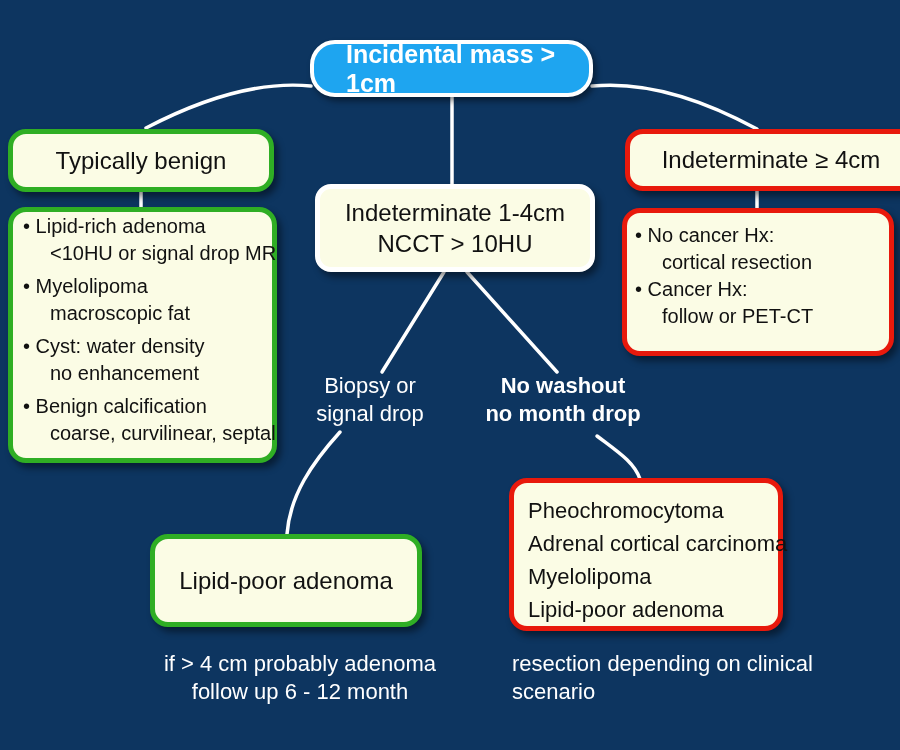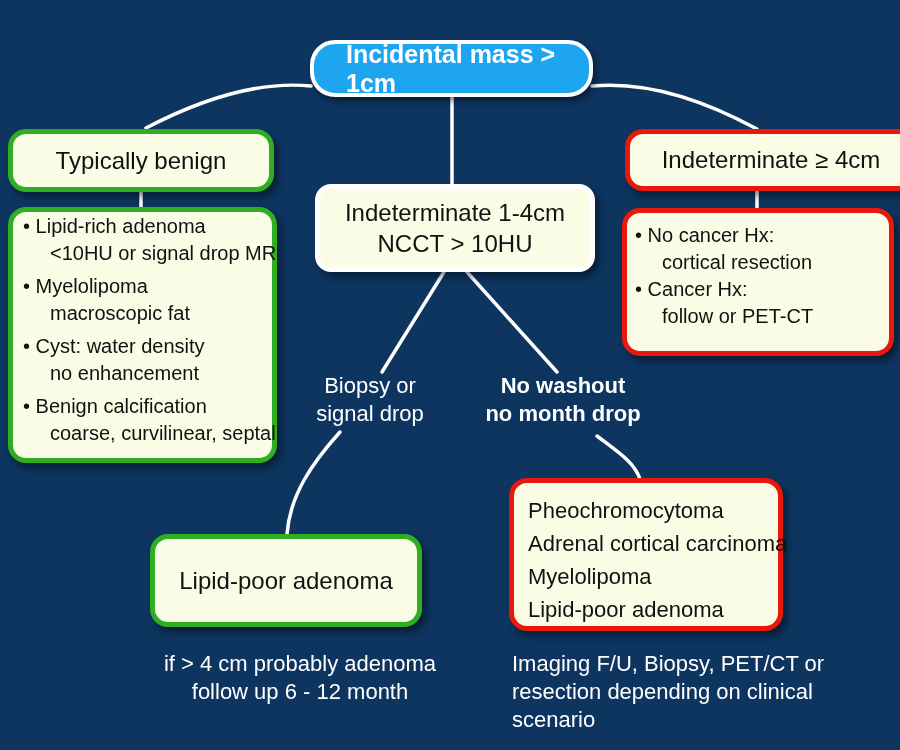--- a/index.html
+++ b/index.html
@@ -137,18 +137,17 @@
     <div class="plain-line">Myelolipoma</div>
     <div class="plain-line">Lipid-poor adenoma</div>
   </div>
 
   <div class="note note-left">
     <div>if &gt; 4 cm probably adenoma</div>
     <div>follow up 6 - 12 month</div>
   </div>
 
   <div class="note note-right">
-    <div>Imaging F/U, Biopsy, PET/CT or</div>
     <div>resection depending on clinical</div>
     <div>scenario</div>
   </div>
 
 </div>
 
 </body></html>

